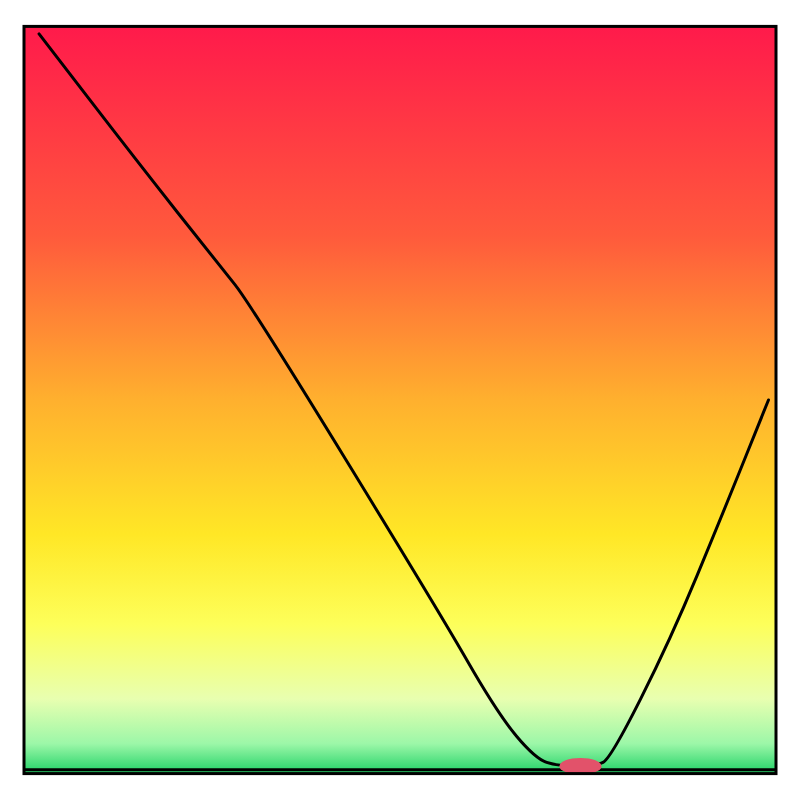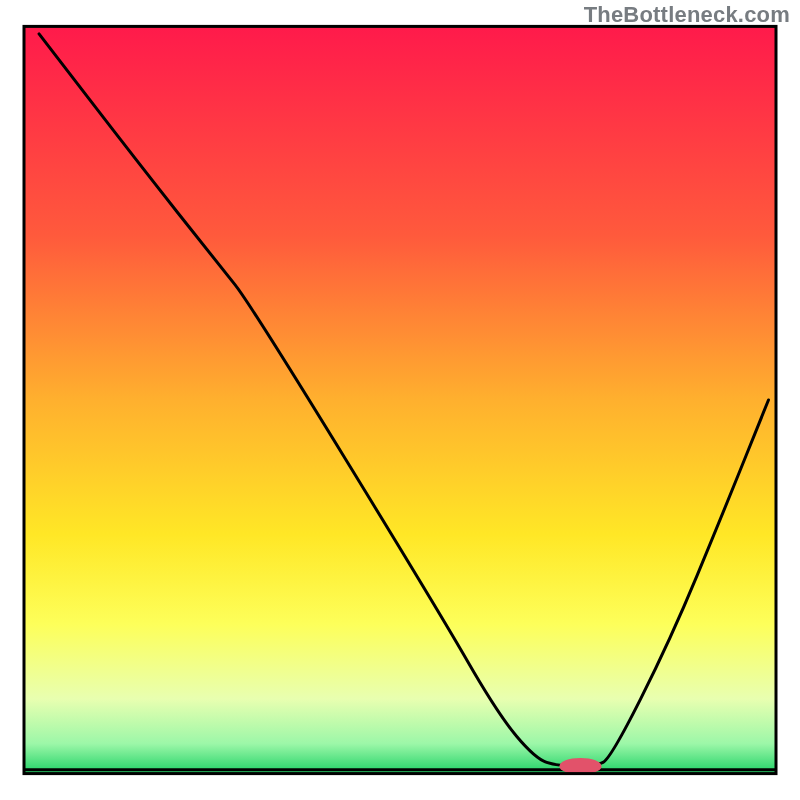--- a/index.html
+++ b/index.html
@@ -28,21 +28,20 @@
     position: absolute;
     left: 0;
     top: 0;
   }
 </style>
 </head>
 <body>
 
 <div class="stage">
 
-  <div class="watermark">TheBottleneck.com</div>
 
   <svg class="plot" width="800" height="800" viewBox="0 0 800 800">
     <defs>
       <linearGradient id="bg-grad" x1="0" y1="0" x2="0" y2="1">
           <stop offset="0%" stop-color="#ff1a4b"></stop>
           <stop offset="28%" stop-color="#ff5a3c"></stop>
           <stop offset="50%" stop-color="#ffb02e"></stop>
           <stop offset="68%" stop-color="#ffe726"></stop>
           <stop offset="80%" stop-color="#fdff5a"></stop>
           <stop offset="90%" stop-color="#e8ffb0"></stop>

